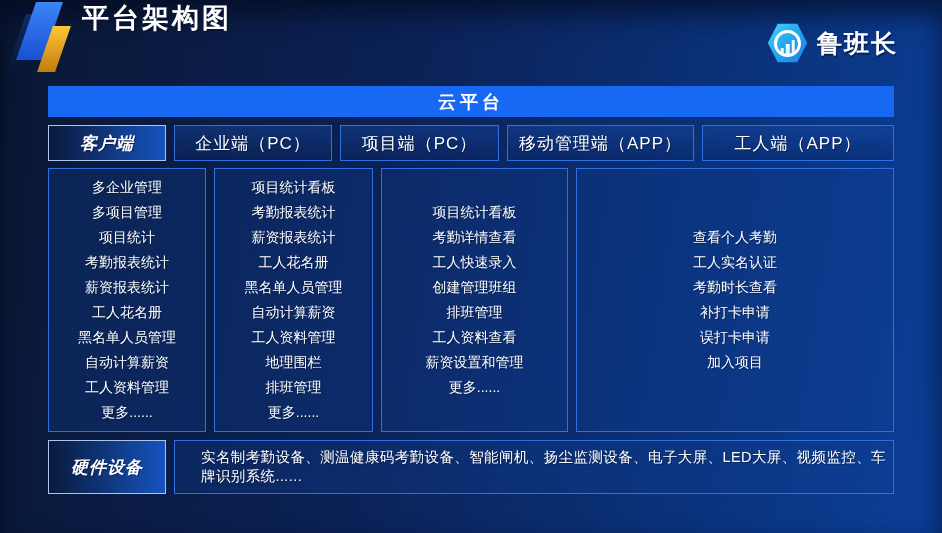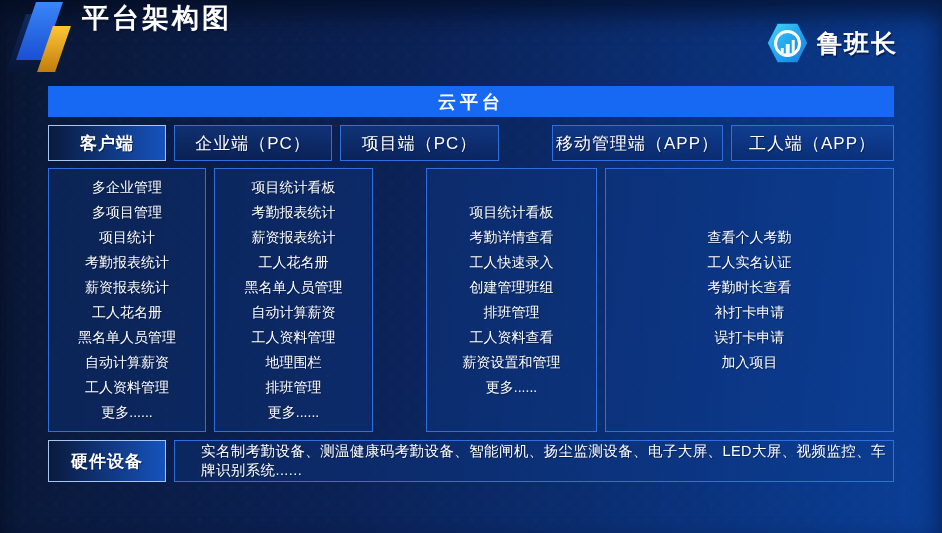--- a/index.html
+++ b/index.html
@@ -40,27 +40,27 @@
 
   
   .content { padding:0 48px; display:flex; flex-direction:column; }
   .banner { height:31px; margin-bottom:8px; background:#1769f4; color:#fff;
     font-size:18px; font-weight:bold; letter-spacing:4px;
     display:flex; align-items:center; justify-content:center; }
 
   .grid-row { display:flex; gap:8px; }
   .row-headers { height:36px; margin-bottom:7px; }
   .row-main { height:264px; margin-bottom:8px; }
-  .row-hw { height:42px; margin-bottom:9px; }
+  .row-hw { height:54px; margin-bottom:9px; }
   .row-tags { height:33px; gap:9px; }
 
-  .w-label { width:118px; flex:0 0 auto; }
+  .w-label { width:118px; flex:0 0 auto;font-style:italic; }
   .w-c1 { width:158px; flex:0 0 auto; }
   .w-c2 { width:159px; flex:0 0 auto; }
-  .w-c3 { width:171px; flex:0 0 auto;margin-left:45px; }
+  .w-c3 { width:187px; flex:0 0 auto; }
   .w-c4 { flex:1; }
 
   .box { display:flex; align-items:center; justify-content:center; color:#fff; }
   .hdr-box { border:1px solid #2f6fe0; font-size:17px; letter-spacing:1px;
     background:linear-gradient(180deg, rgba(23,76,172,.42), rgba(9,36,100,.42));
     text-shadow:1px 1px 0 rgba(8,18,46,.55); }
   .label-box { border:1px solid #a9c6f2; font-size:17px; font-weight:bold; letter-spacing:1px;
     background:linear-gradient(90deg,#0a1a3c 0%,#1653be 100%);
     text-shadow:1px 1px 0 rgba(8,18,46,.55); }
   .main-label { border:1px solid #2f6fe0; font-size:18px; font-weight:bold; letter-spacing:1px;

